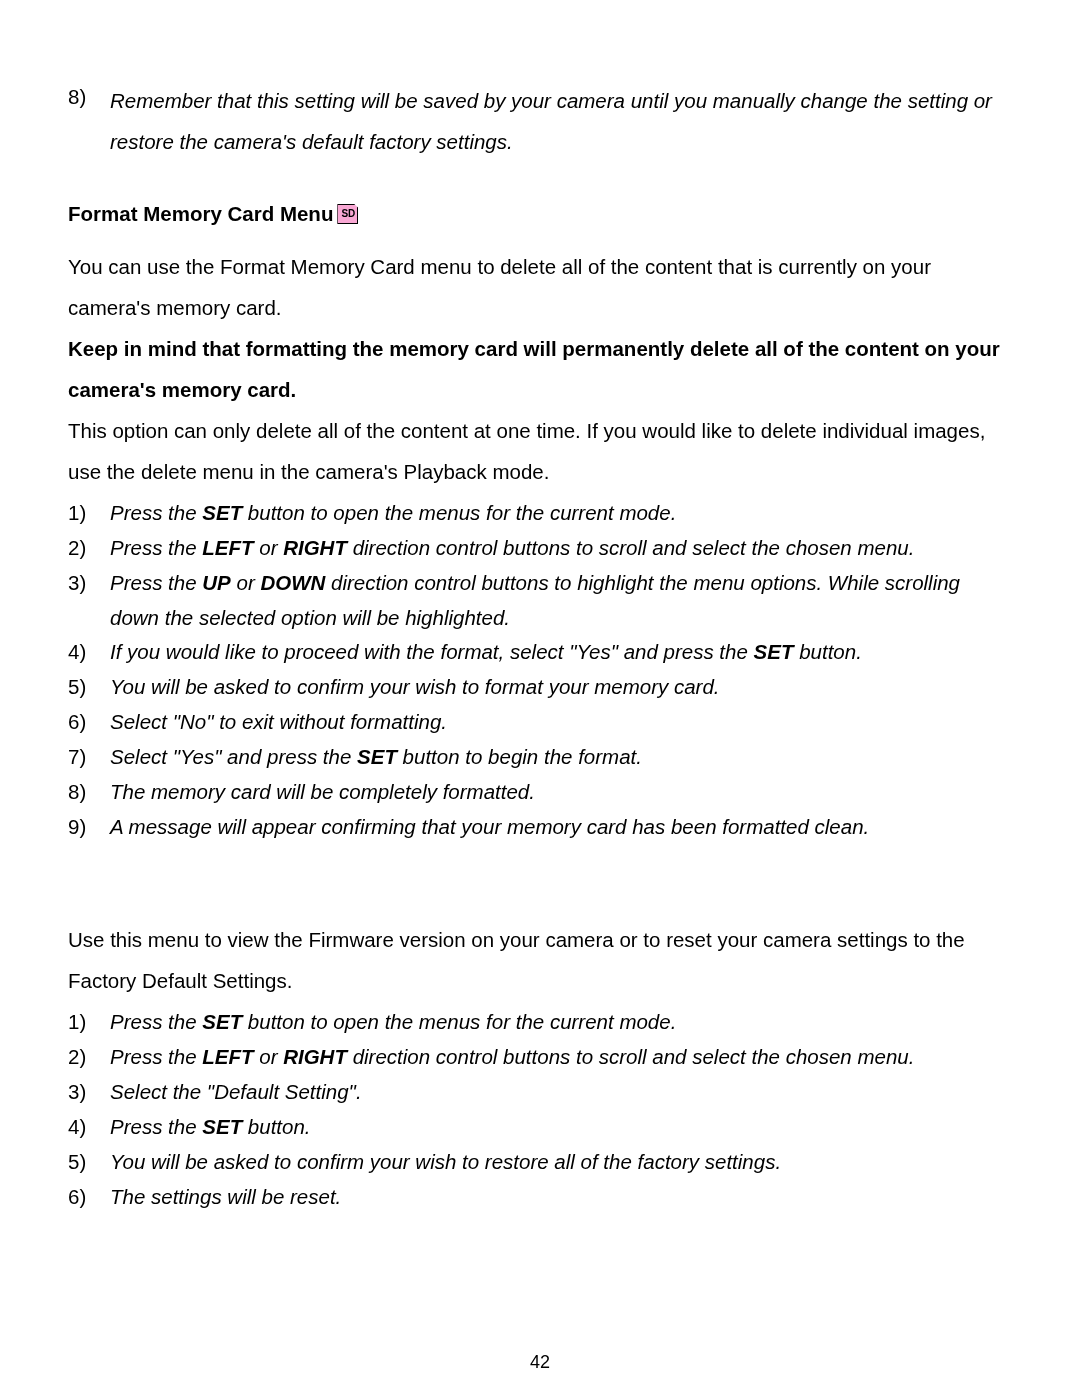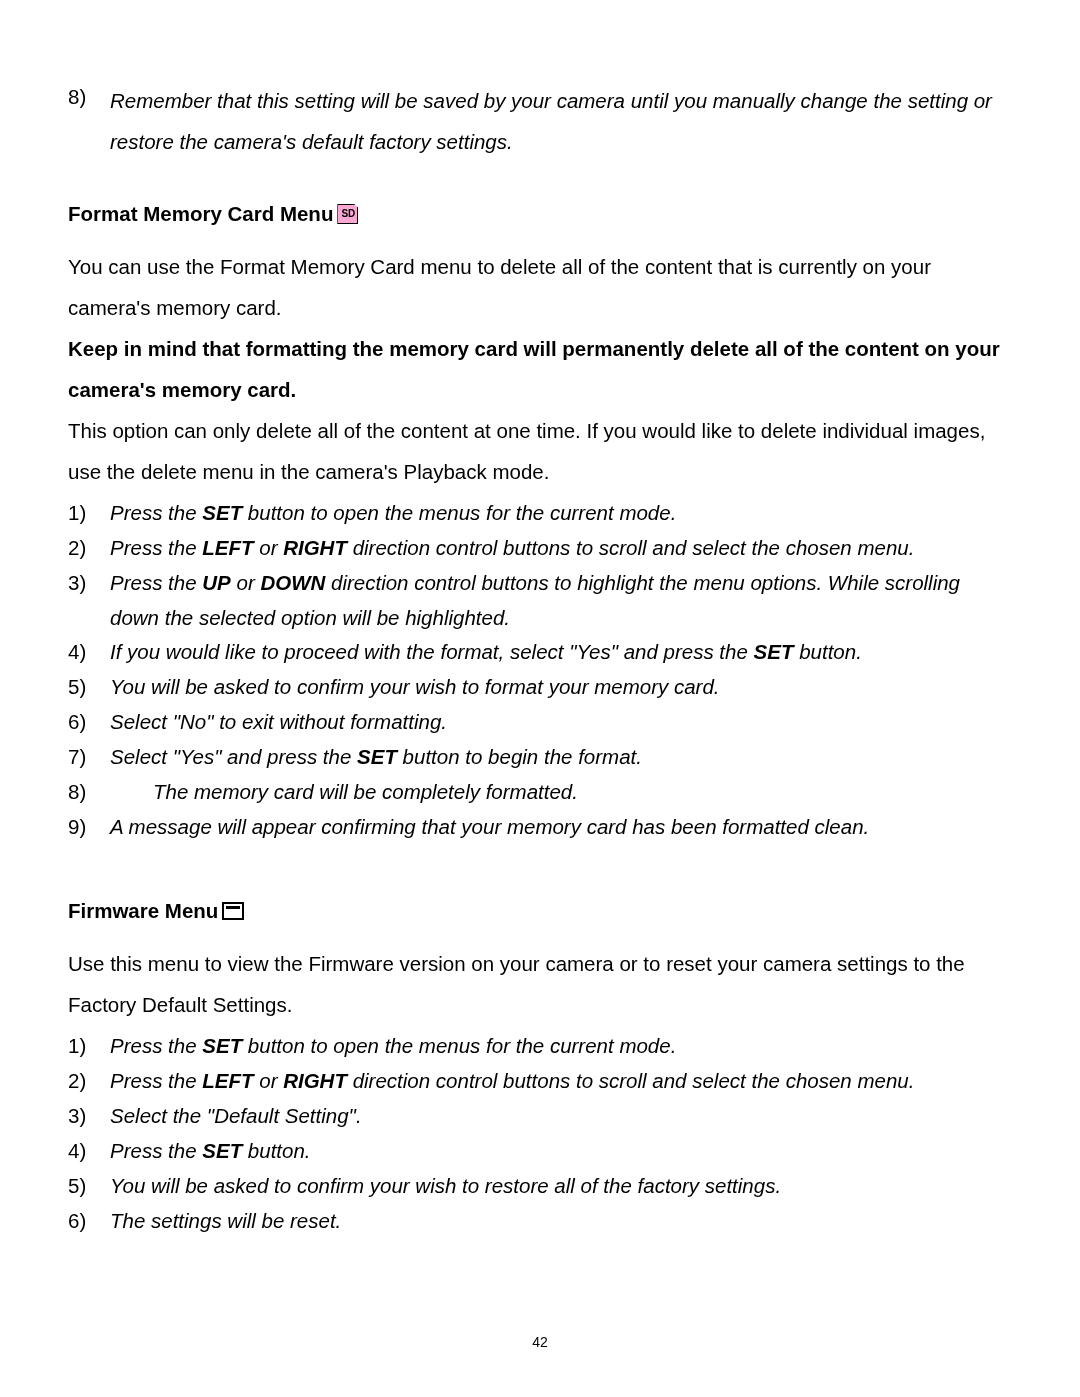--- a/index.html
+++ b/index.html
@@ -78,23 +78,23 @@
     left: 2px; right: 2px; top: 2px;
     height: 3px;
     background: #000;
   }
   .spacer-40 { height: 40px; }
   .spacer-20 { height: 20px; }
   .spacer-55 { height: 55px; }
   .page-number {
     position: absolute;
     left: 0; right: 0;
-    bottom: 47px;
+    bottom: 24px;
     text-align: center;
-    font-size: 14px;
+    font-size: 18px;
     color: #000;
     font-family: Arial, sans-serif;
   }
 </style>
 </head>
 <body>
 
 <div class="page">
 
   <div class="li">
@@ -141,34 +141,30 @@
       <div class="li" style="margin-bottom: 0px;">
         <div class="num">6)</div>
         <div class="txt para" style="line-height: 1.7;">Select "No" to exit without formatting.</div>
       </div>
       <div class="li" style="margin-bottom: 0px;">
         <div class="num">7)</div>
         <div class="txt para" style="line-height: 1.7;">Select "Yes" and press the <span class="bold">SET</span> button to begin the format.</div>
       </div>
       <div class="li" style="margin-bottom: 0px;">
         <div class="num">8)</div>
-        <div class="txt para" style="line-height: 1.7; margin-left: 43px;">The memory card will be completely formatted.</div>
+        <div class="txt para" style="line-height: 1.7;">The memory card will be completely formatted.</div>
       </div>
       <div class="li" style="margin-bottom: 0px;">
         <div class="num">9)</div>
         <div class="txt para" style="line-height: 1.7;">A message will appear confirming that your memory card has been formatted clean.</div>
       </div>
     </div>
 
   <div class="spacer-55"></div>
 
-  <div class="heading">
-    <span>Firmware Menu</span>
-    <span class="icon-fw"></span>
-  </div>
 
   <div class="spacer-20"></div>
 
   <p class="para">Use this menu to view the Firmware version on your camera or to reset your camera settings to the Factory Default Settings.</p>
 
   <div class="list" id="firmware-steps" style="margin-top:4px;">
       <div class="li" style="margin-bottom: 0px;">
         <div class="num">1)</div>
         <div class="txt para" style="line-height: 1.7;">Press the <span class="bold">SET</span> button to open the menus for the current mode.</div>
       </div>

